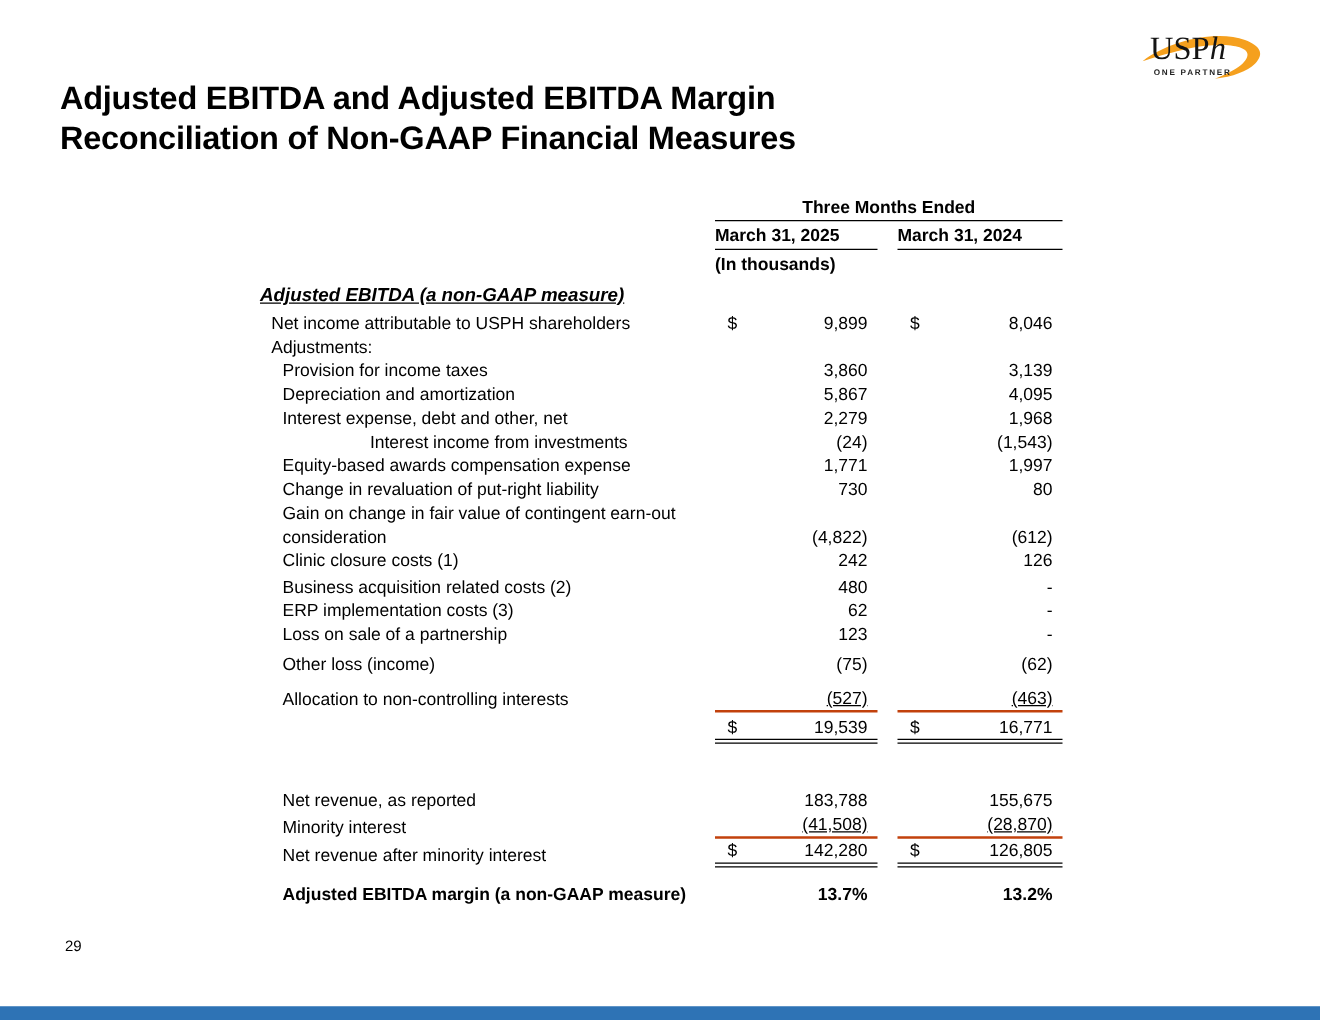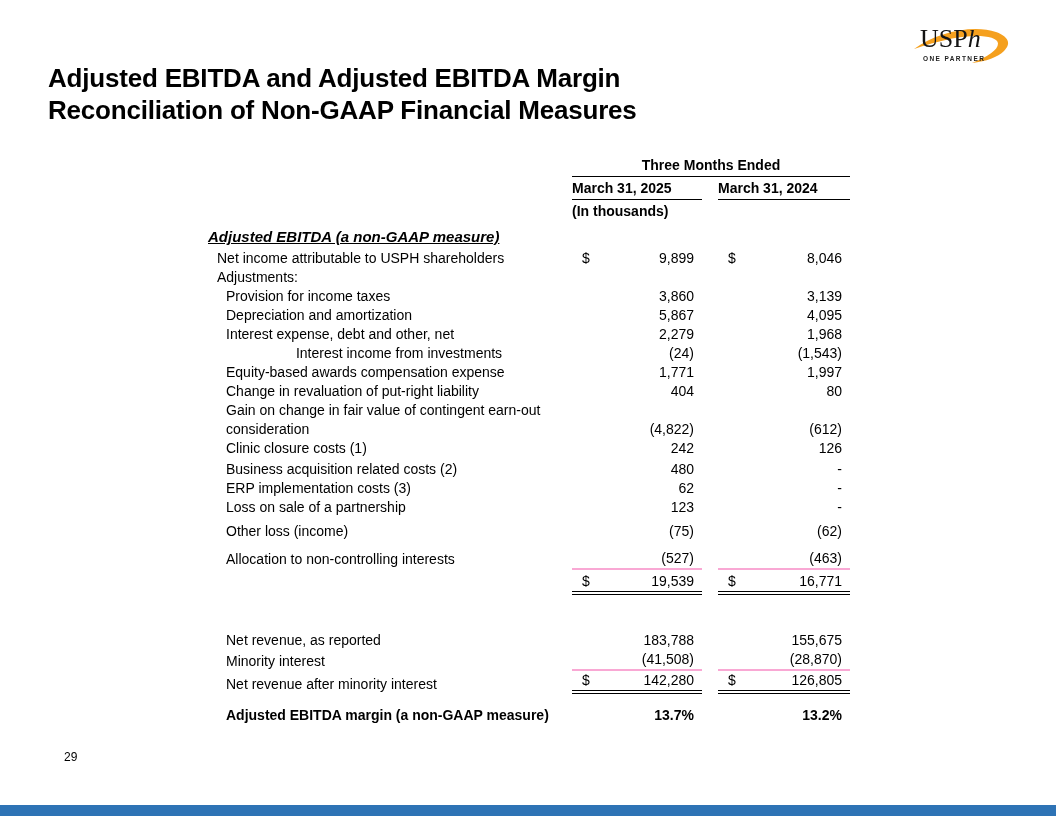--- a/index.html
+++ b/index.html
@@ -28,41 +28,41 @@
   .fin-table { position:absolute; left:208px; top:156px; width:642px; font-size:14px; }
   .row { display:flex; align-items:flex-end; }
   .lbl { width:364px; line-height:19px; white-space:pre-line; }
   .cols { display:flex; width:278px; }
   .cell {
     display:flex; justify-content:space-between; align-items:flex-end;
     line-height:19px; padding:0 8px 0 10px; box-sizing:border-box;
   }
   .c1 { width:130px; }
   .c2 { width:132px; margin-left:16px; }
-  .rule-single { border-bottom:2px solid #f9a8d4; }
+  .rule-single { border-bottom:2px solid #c2410c;text-decoration:underline; }
   .rule-double { border-bottom:4px double #000; }
   .bold-row .lbl, .bold-row .cell { font-weight:bold; }
   
   .th-row { display:flex; }
   .th-pad { width:364px; }
   .th-span {
     width:278px; text-align:center; font-weight:bold; line-height:19px;
     border-bottom:1.5px solid #000; padding-bottom:1px; box-sizing:border-box;
   }
   .th-date {
     text-align:left; font-weight:bold; line-height:19px;
     border-bottom:1.5px solid #000; padding-bottom:1px; box-sizing:border-box;
   }
   .th-units { width:278px; text-align:left; font-weight:bold; line-height:22px; }
   .section-heading {
     margin-top:5px; font-size:15px; font-weight:bold; font-style:italic;
     text-decoration:underline; line-height:19px;
   }
   .tbody { margin-top:3px; }
-  .page-number { position:absolute; left:64px; top:750px; font-size:12px; }
+  .page-number { position:absolute; left:52px; top:750px; font-size:12px; }
   .bottom-bar { position:absolute; left:0; bottom:0; width:1056px; height:11px; }
 </style>
 </head>
 <body>
 
 <div class="slide">
 
   <div class="title">
     <div>Adjusted EBITDA and Adjusted EBITDA Margin</div>
     <div>Reconciliation of Non-GAAP Financial Measures</div>
@@ -194,21 +194,21 @@
               <span></span>
               <span>1,997</span>
             </div>
           </div>
         </div>
         <div class="row">
           <div class="lbl" style="padding-left: 18px;">Change in revaluation of put-right liability</div>
           <div class="cols">
             <div class="cell c1">
               <span></span>
-              <span>404</span>
+              <span>730</span>
             </div>
             <div class="cell c2">
               <span></span>
               <span>80</span>
             </div>
           </div>
         </div>
         <div class="row">
           <div class="lbl" style="padding-left: 18px;">Gain on change in fair value of contingent earn-out
 consideration</div>

